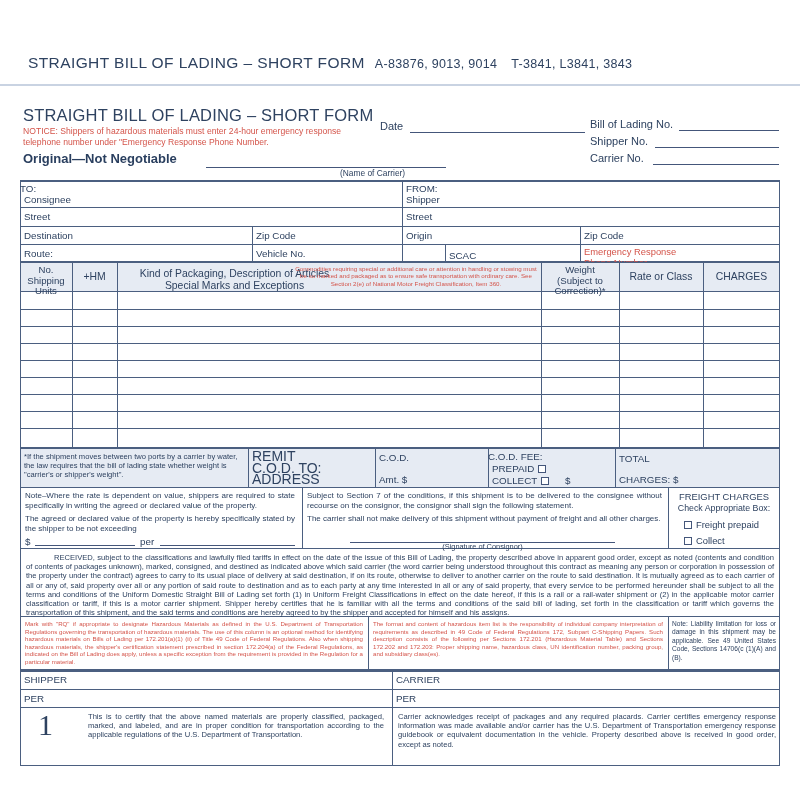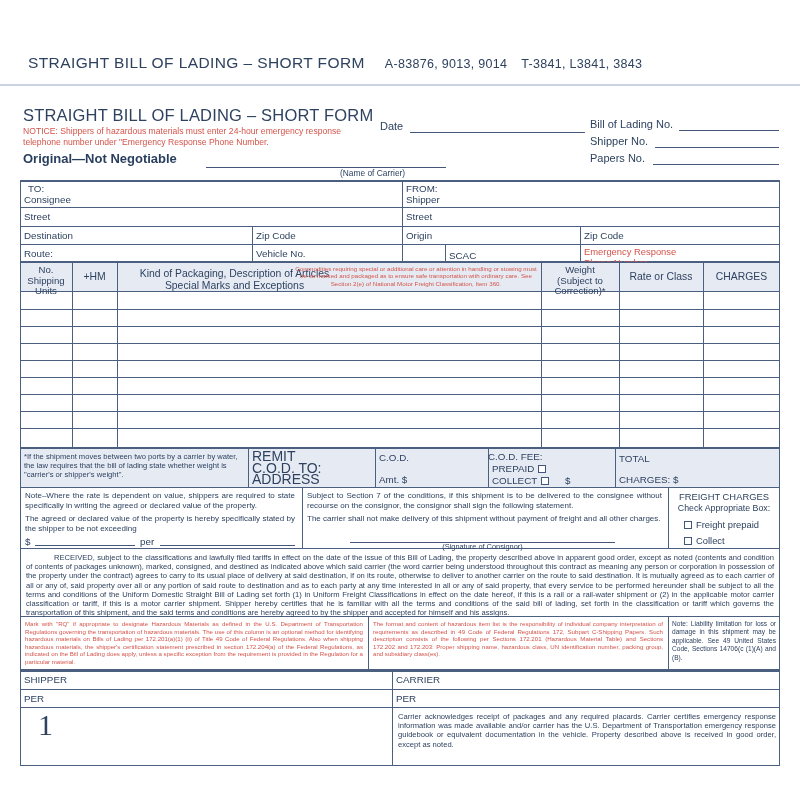--- a/index.html
+++ b/index.html
@@ -35,21 +35,21 @@
     font-size: 15.5px;
     letter-spacing: .4px;
     color: #2e4260;
     display: inline;
   }
   .banner-codes {
     font-size: 12.5px;
     letter-spacing: .3px;
     color: #2e4260;
     display: inline;
-    margin-left: 20px;
+    margin-left: 10px;
   }
   .banner-codes2 {
     font-size: 12.5px;
     letter-spacing: .3px;
     color: #2e4260;
     display: inline;
     margin-left: 14px;
   }
 
   
@@ -197,37 +197,37 @@
 
       <div class="fld" style="left:360px; top:16px;">Date</div>
       <div class="fldline" style="left:390px; top:28px; width:175px;"></div>
 
       <div class="fld" style="left:570px; top:14px;">Bill of Lading No.</div>
       <div class="fldline" style="left:659px; top:26px; width:100px;"></div>
 
       <div class="fld" style="left:570px; top:31px;">Shipper No.</div>
       <div class="fldline" style="left:635px; top:43px; width:124px;"></div>
 
-      <div class="fld" style="left:570px; top:48px;">Papers No.</div>
+      <div class="fld" style="left:570px; top:48px;">Carrier No.</div>
       <div class="fldline" style="left:633px; top:60px; width:126px;"></div>
     </div>
 
     <div class="bx" style="left:0; top:76px; width:760px; height:82px; border-top-width:2px;"></div>
 
     <div class="vline" style="left:382px; top:76px; height:82px;"></div>
 
     <div class="hline" style="left:0; top:103px; width:760px;"></div>
     <div class="hline" style="left:0; top:122px; width:760px;"></div>
     <div class="hline" style="left:0; top:140px; width:760px;"></div>
 
     <div class="vline" style="left:232px; top:122px; height:36px;"></div>
     <div class="vline" style="left:560px; top:122px; height:36px;"></div>
     <div class="vline" style="left:425px; top:140px; height:18px;"></div>
 
-    <div class="lbl" style="left:8px; top:79px;">TO:</div>
+    <div class="lbl" style="left:0; top:79px;">TO:</div>
     <div class="lbl" style="left:4px; top:90px;">Consignee</div>
     <div class="lbl" style="left:4px; top:107px;">Street</div>
     <div class="lbl" style="left:4px; top:126px;">Destination</div>
     <div class="lbl" style="left:236px; top:126px;">Zip Code</div>
     <div class="lbl" style="left:4px; top:144px;">Route:</div>
     <div class="lbl" style="left:236px; top:144px;">Vehicle No.</div>
 
     <div class="lbl" style="left:386px; top:79px;">FROM:</div>
     <div class="lbl" style="left:386px; top:90px;">Shipper</div>
     <div class="lbl" style="left:386px; top:107px;">Street</div>
@@ -325,16 +325,17 @@
     <div class="vline" style="left:372px; top:566px; height:96px;"></div>
     <div class="hline" style="left:0; top:585px; width:760px;"></div>
     <div class="hline" style="left:0; top:603px; width:760px;"></div>
 
     <div class="lbl" style="left:4px; top:570px;">SHIPPER</div>
     <div class="lbl" style="left:376px; top:570px;">CARRIER</div>
     <div class="lbl" style="left:4px; top:589px;">PER</div>
     <div class="lbl" style="left:376px; top:589px;">PER</div>
 
     <div class="numone" style="left:18px; top:604px;">1</div>
+    <div class="ptxt" style="left:68px; top:608px; width:296px;">This is to certify that the above named materials are properly classified, packaged, marked, and labeled, and are in proper condition for transportation according to the applicable regulations of the U.S. Department of Transportation.</div>
     <div class="ptxt" style="left:378px; top:608px; width:378px;">Carrier acknowledges receipt of packages and any required placards. Carrier certifies emergency response information was made available and/or carrier has the U.S. Department of Transportation emergency response guidebook or equivalent documentation in the vehicle. Property described above is received in good order, except as noted.</div>
 
   </div>
 </div>
 
 </body></html>

